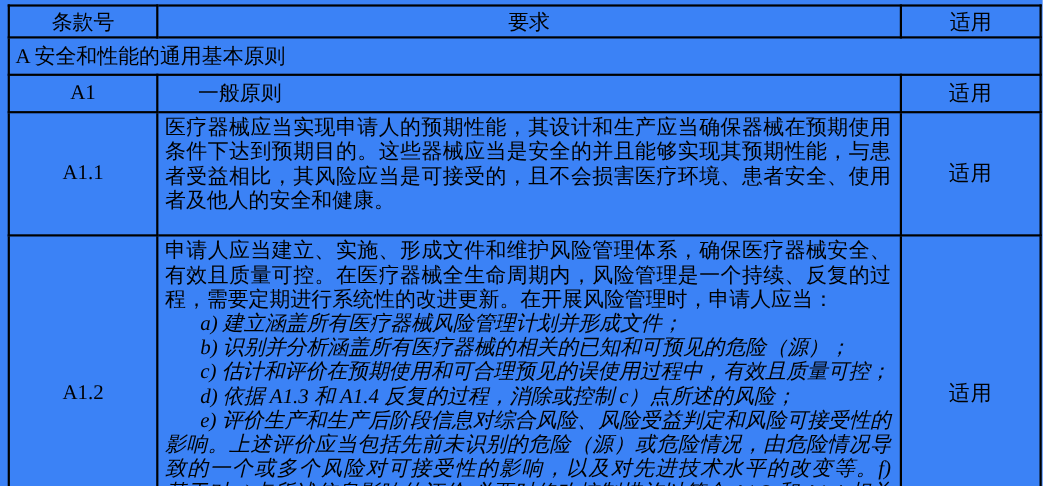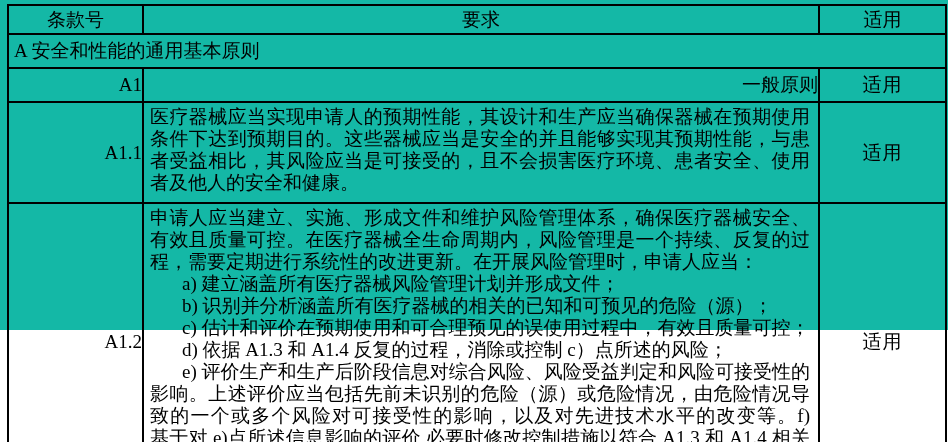--- a/index.html
+++ b/index.html
@@ -7,22 +7,22 @@
     width: 948px;
     height: 442px;
     background: #ffffff;
     font-family: "Liberation Serif", "DejaVu Serif", serif;
     color: #000000;
     overflow: hidden;
   }
   .page {
     position: relative;
     width: 948px;
-    height: 330px;
-    background: #14b8a6;
+    height: 442px;
+    background: #3b82f6;
   }
   table.req-table {
     position: absolute;
     left: 7px;
     top: 4px;
     width: 938px;
     border-collapse: collapse;
     table-layout: fixed;
   }
   table.req-table td, table.req-table th {
@@ -33,38 +33,39 @@
     overflow: hidden;
   }
   
   tr.row-header  { height: 29px; }
   tr.row-section { height: 34px; }
   tr.row-a1      { height: 34px; }
   tr.row-a1-1    { height: 94px; }
   tr.row-a1-2    { height: 242px; }
 
   .cell-center { text-align: center; }
-  .cell-clause { text-align: right; vertical-align: middle; }
+  .cell-clause { text-align: center; vertical-align: middle; }
   .cell-applicable { text-align: center; vertical-align: middle; letter-spacing: 1px; }
 
   .cell-section { text-align: left; padding-left: 5px; }
 
-  .cell-general { text-align: right; padding-left: 48px; font-family: Liberation Serif, serif; }
+  .cell-general { text-align: left; padding-left: 36px; font-family: Liberation Serif, serif; }
 
   .cell-req {
     text-align: justify;
     vertical-align: middle;
-    padding: 3px 8px 8px 6px;
+    padding: 3px 8px 19px 6px;
   }
   .cell-req p {
     line-height: 22px;
     text-align: justify;
   }
   .cell-req p.indent {
     text-indent: 32px;
+    font-style: italic;
   }
 </style>
 </head>
 <body>
 
 <div class="page">
   <table class="req-table">
     <colgroup>
       <col style="width:135px">
       <col style="width:676px">

